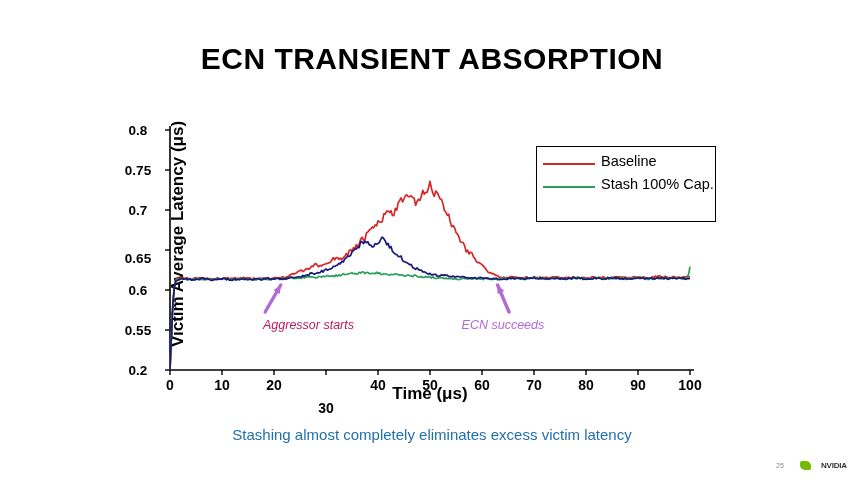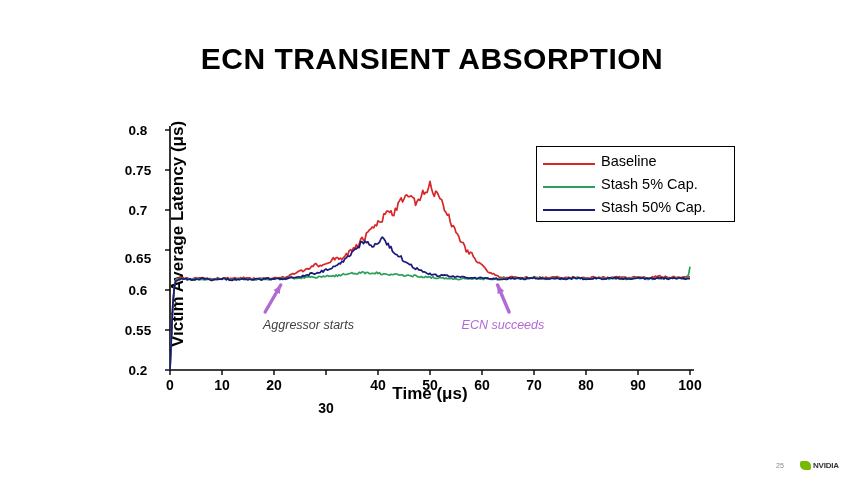--- a/index.html
+++ b/index.html
@@ -40,21 +40,21 @@
   .xtick-label{
     position:absolute;top:0;text-align:center;width:40px;
     margin-left:-20px;
     font-size:14px;font-weight:bold;color:#000;
   }
 
   #plot-svg{position:absolute;left:0;top:0;}
 
   #legend-box{
     position:absolute;left:426px;top:34px;
-    width:199px;height:76px;
+    width:180px;height:76px;
     border:1px solid #000;background:#fff;
     box-sizing:border-box;
   }
   .legend-row{
     position:absolute;left:6px;height:24px;width:172px;
   }
   .legend-swatch{
     position:absolute;left:0;top:11px;width:52px;height:2px;
   }
   .legend-text{
@@ -72,21 +72,21 @@
     position:absolute;left:0;top:426px;width:864px;text-align:center;
     font-size:15px;color:#1f6fae;font-weight:normal;
   }
 
   #page-number{
     position:absolute;left:776px;top:462px;
     font-size:7px;color:#888;
   }
   #nvidia-logo{
     position:absolute;left:800px;top:461px;
-    display:flex;align-items:center;gap:2px;
+    display:flex;align-items:center;gap:10px;
   }
   #nvidia-eye{
     width:11px;height:9px;background:#76b900;
     border-radius:2px 5px 2px 5px;
   }
   #nvidia-word{
     font-size:8px;font-weight:bold;color:#333;letter-spacing:-0.2px;
   }
 </style>
 </head>
@@ -160,33 +160,30 @@
         </g>
     </svg>
 
     <div id="legend-box">
         <div class="legend-row" style="top: 5px;">
           <span class="legend-swatch" style="background: rgb(214, 39, 40);"></span>
           <span class="legend-text">Baseline</span>
         </div>
         <div class="legend-row" style="top: 28px;">
           <span class="legend-swatch" style="background: rgb(44, 160, 90);"></span>
-          <span class="legend-text">Stash 5% Cap.</span>
-        </div>
-        <div class="legend-row" style="top: 51px;">
-          <span class="legend-swatch" style="background: rgb(26, 26, 122);"></span>
-          <span class="legend-text">Stash 50% Cap.</span>
+          <span class="legend-text">Stash 100% Cap.</span>
         </div>
       </div>
 
-    <div class="annot-text" id="annot-0" style="top: 206px; left: 153px; color: #404040;">Aggressor starts</div>
+    <div class="annot-text" id="annot-0" style="top: 206px; left: 153px; color: #be185d;">Aggressor starts</div>
     <div class="annot-text" id="annot-1" style="top: 206px; left: 351.6px; color: rgb(176, 106, 214);">ECN succeeds</div>
 
   </div>
 
+  <div id="caption">Stashing almost completely eliminates excess victim latency</div>
 
   <div id="page-number">25</div>
 
   <div id="nvidia-logo">
     <span id="nvidia-eye"></span>
     <span id="nvidia-word">NVIDIA</span>
   </div>
 
 </div>
 

